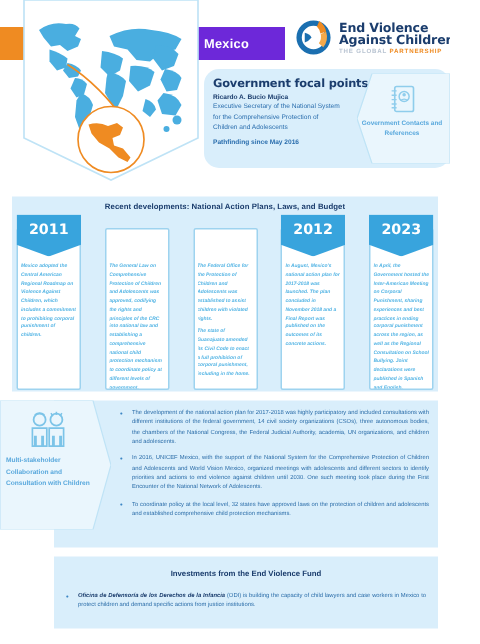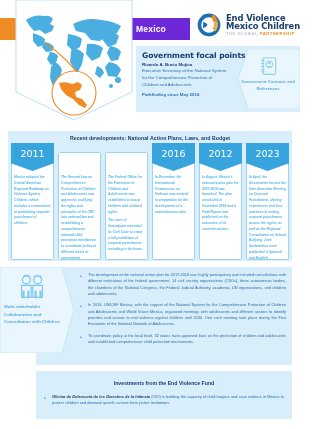--- a/index.html
+++ b/index.html
@@ -45,20 +45,21 @@
   
   .map-panel {
     position: absolute; left: 14px; top: 0px; width: 120px; height: 122px;
   }
   .map-shield { position: absolute; inset: 0; }
 
   
   .focal-panel {
     position: absolute; left: 136px; top: 46px; width: 164px; height: 66px;
     background: #d9eefb;
+    border-radius: 10px;
   }
   .focal-title {
     font-family: "DejaVu Sans", sans-serif;
     font-weight: bold; font-size: 7.6px; color: #1b3d6d;
     padding: 5px 0 2px 6px; letter-spacing: -.1px;
   }
   .focal-name {
     font-weight: bold; font-size: 4.4px; color: #1b3d6d;
     padding: 0 0 1px 6px;
   }
@@ -99,21 +100,21 @@
   .card { position: relative; width: 43px; }
   .card-body {
     position: absolute; left: 0; top: 9px; width: 43px; height: 108px;
     background: #fff; border: .6px solid #9ed3ef;
     border-radius: 1.5px;
   }
   .card-year {
     position: relative; z-index: 3; width: 43px; height: 28px;
     background: #38a4dd; color: #fff;
     font-family: "DejaVu Sans", sans-serif;
-    font-weight: normal; font-size: 9.5px; text-align: center;
+    font-weight: bold; font-size: 9.5px; text-align: center;
     line-height: 22px;
     clip-path: polygon(0 0, 100% 0, 100% 72%, 50% 100%, 0 72%);
   }
   .card-text {
     position: absolute; left: 3px; right: 3px; top: 32px;
     z-index: 4;
     font-size: 3.3px; line-height: 1.75; color: #53b4e4;
     font-style: italic; font-weight: bold;
     overflow: hidden; max-height: 84px;
   }
@@ -173,21 +174,21 @@
     <svg class="logo-mark" viewBox="0 0 40 40">
       <path d="M20 2.5 A17.5 17.5 0 1 0 20 37.5 A17.5 17.5 0 1 0 20 2.5 Z
                M20 8 A12 12 0 1 1 20 32 A12 12 0 1 1 20 8 Z" fill="#1b6fb0" fill-rule="evenodd"></path>
       <path d="M26 3 A17.5 17.5 0 0 1 33 14 L27 16 A12 12 0 0 0 23.5 8.8 Z" fill="#ef8b22"></path>
       <path d="M33 14 A17.5 17.5 0 0 1 30 30 L25.5 26 A12 12 0 0 0 27.4 16.4 Z" fill="#f5a94a"></path>
       <ellipse cx="15" cy="20" rx="6" ry="8.5" fill="#fff"></ellipse>
       <path d="M11 15 q5 1 7 5 q-3 4 -7 5 z" fill="#1b6fb0"></path>
     </svg>
     <div class="logo-text">
       <span class="logo-l1">End Violence</span>
-      <span class="logo-l2">Mexico Children</span>
+      <span class="logo-l2">Against Children</span>
       <span class="logo-l3"><span class="g1">THE GLOBAL </span><span class="g2">PARTNERSHIP</span></span>
     </div>
   </div>
 
   <div class="map-panel">
     <svg class="map-shield" viewBox="0 0 120 122">
       <path d="M2 0 L118 0 L118 92 L60 120 L2 92 Z" fill="#ffffff" stroke="#bfe3f6" stroke-width="1.1"></path>
       <g fill="#4aaee0">
         <path d="M12 20 q8 -6 18 -4 q6 -1 9 3 l-3 5 l4 2 l-2 5 l-7 3 l-5 -4 l-6 1 l-5 -6 z"></path>
         <path d="M19 33 q7 2 12 6 l-1 6 l-6 2 l-5 -6 z"></path>
@@ -259,27 +260,20 @@
         </div>
         <div class="card">
           <div class="card-body"></div>
           <div class="card-text">
             <p>The Federal Office for the Protection of Children and Adolescents was established to assist children with violated rights.</p>
             <p>The state of Guanajuato amended its Civil Code to enact a full prohibition of corporal punishment, including in the home.</p>
           </div>
         </div>
         <div class="card">
           <div class="card-body"></div>
-          <div class="card-year">2016</div>
-          <div class="card-text">
-            <p>In December, the International Commission on Violence was created in preparation for the development of a national action plan.</p>
-          </div>
-        </div>
-        <div class="card">
-          <div class="card-body"></div>
           <div class="card-year">2012</div>
           <div class="card-text">
             <p>In August, Mexico's national action plan for 2017-2018 was launched. The plan concluded in November 2018 and a Final Report was published on the outcomes of its concrete actions.</p>
           </div>
         </div>
         <div class="card">
           <div class="card-body"></div>
           <div class="card-year">2023</div>
           <div class="card-text">
             <p>In April, the Government hosted the Inter-American Meeting on Corporal Punishment, sharing experiences and best practices in ending corporal punishment across the region, as well as the Regional Consultation on School Bullying. Joint declarations were published in Spanish and English.</p>

